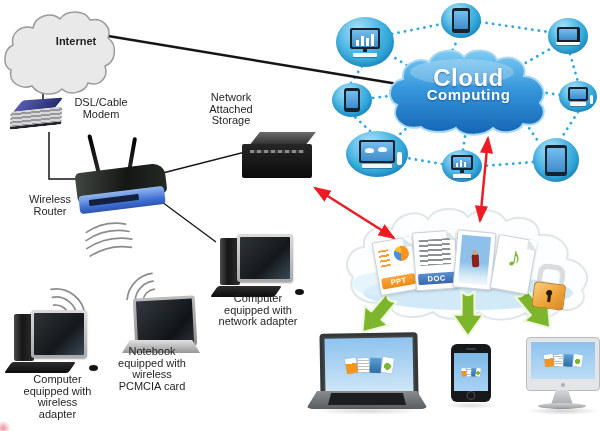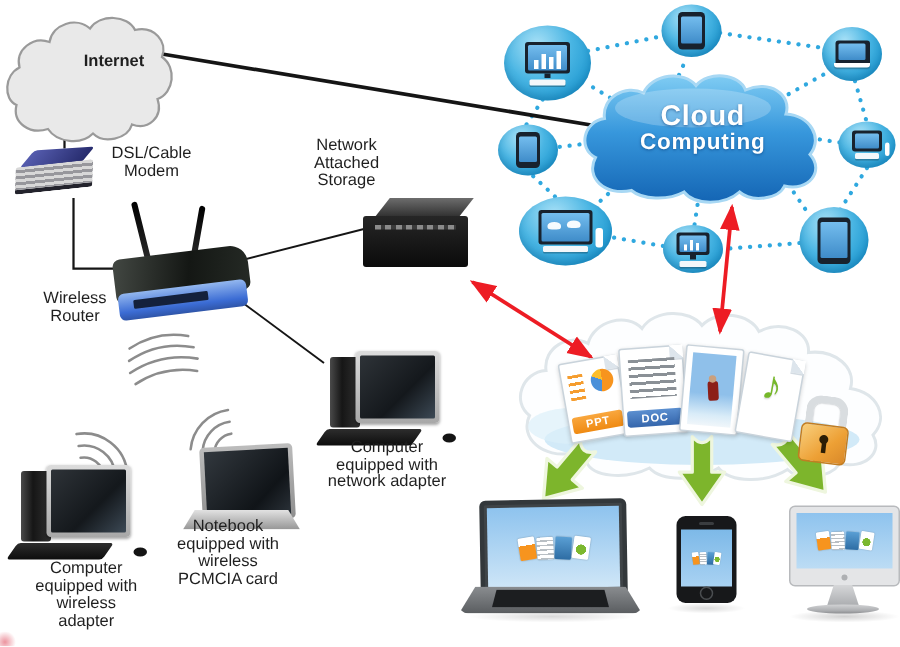--- a/index.html
+++ b/index.html
@@ -22,21 +22,21 @@
   .kbw{height:4px;background:#f3f7fa;border-radius:1px;margin-top:1px;box-shadow:0 1px 0 rgba(0,0,0,.25);}
   .tabg,.phoneg{background:#18222e;border-radius:3px;padding:3px 2px 4px;}
   .lapg .top{background:#18222e;padding:2px;border-radius:2px 2px 0 0;}
   .lapg .bot{height:3px;background:#fff;border-radius:0 0 2px 2px;box-shadow:0 1px 1px rgba(0,0,0,.3);}
   .stick{position:absolute;background:#fff;border-radius:2px;}
   .blob{position:absolute;width:9px;height:5px;background:#fff;border-radius:60% 60% 40% 40%;opacity:.95;}
 
   
   .cc-text{position:absolute;z-index:4;left:396px;top:68px;width:145px;text-align:center;color:#fff;
            text-shadow:0 1px 2px rgba(0,50,110,.55);}
-  .cc-t1{font-size:19px;font-weight:bold;letter-spacing:.5px;line-height:19px;}
+  .cc-t1{font-size:24px;font-weight:bold;letter-spacing:.5px;line-height:19px;}
   .cc-t2{font-size:15px;font-weight:bold;letter-spacing:.5px;line-height:16px;}
 
   
   .page{position:absolute;z-index:3;background:#fff;border:1px solid #c9d3db;border-radius:2px;
         box-shadow:0 1px 3px rgba(0,0,0,.18);}
   .fold{position:absolute;top:-1px;right:-1px;width:9px;height:9px;
         background:linear-gradient(225deg,#fff 0 49%,#dde5ec 51% 100%);border-bottom:1px solid #d3dbe2;}
   .badge{position:absolute;left:2px;right:2px;bottom:5px;height:11px;border-radius:2px;color:#fff;
          font-weight:bold;font-size:7.5px;line-height:11px;text-align:center;letter-spacing:.5px;}
   .badge-ppt{background:linear-gradient(#f9a73e,#ef8a12);}

